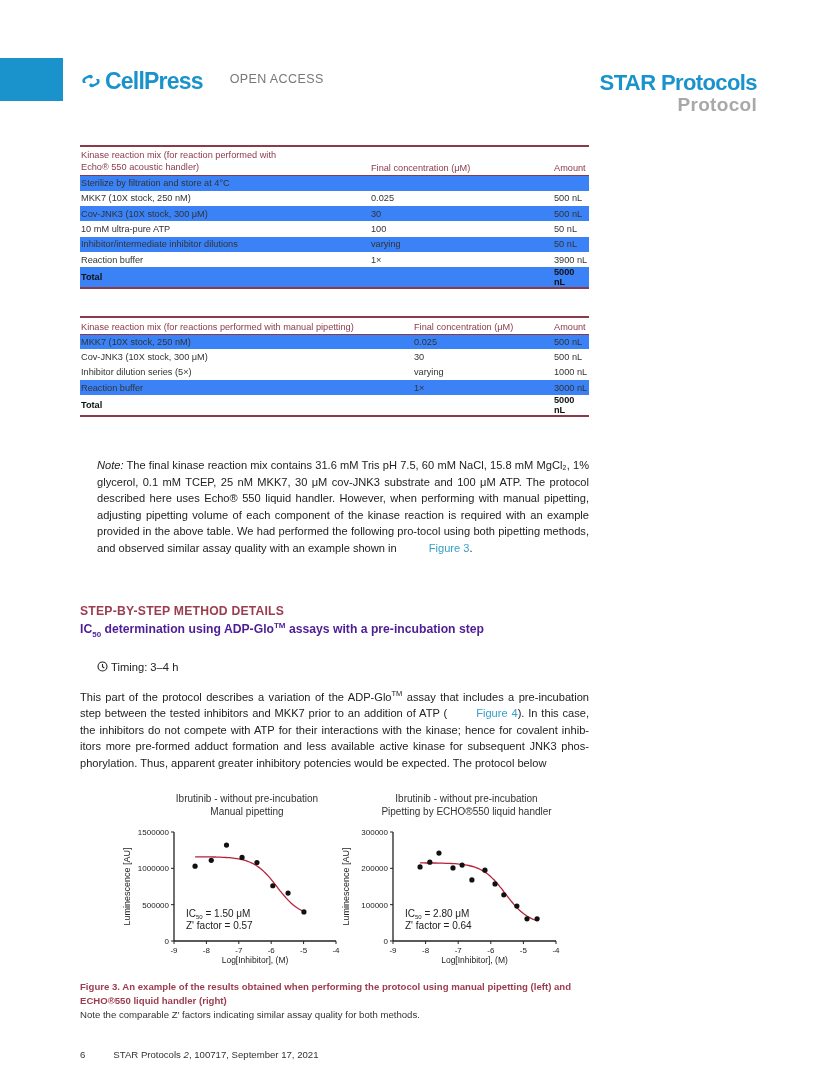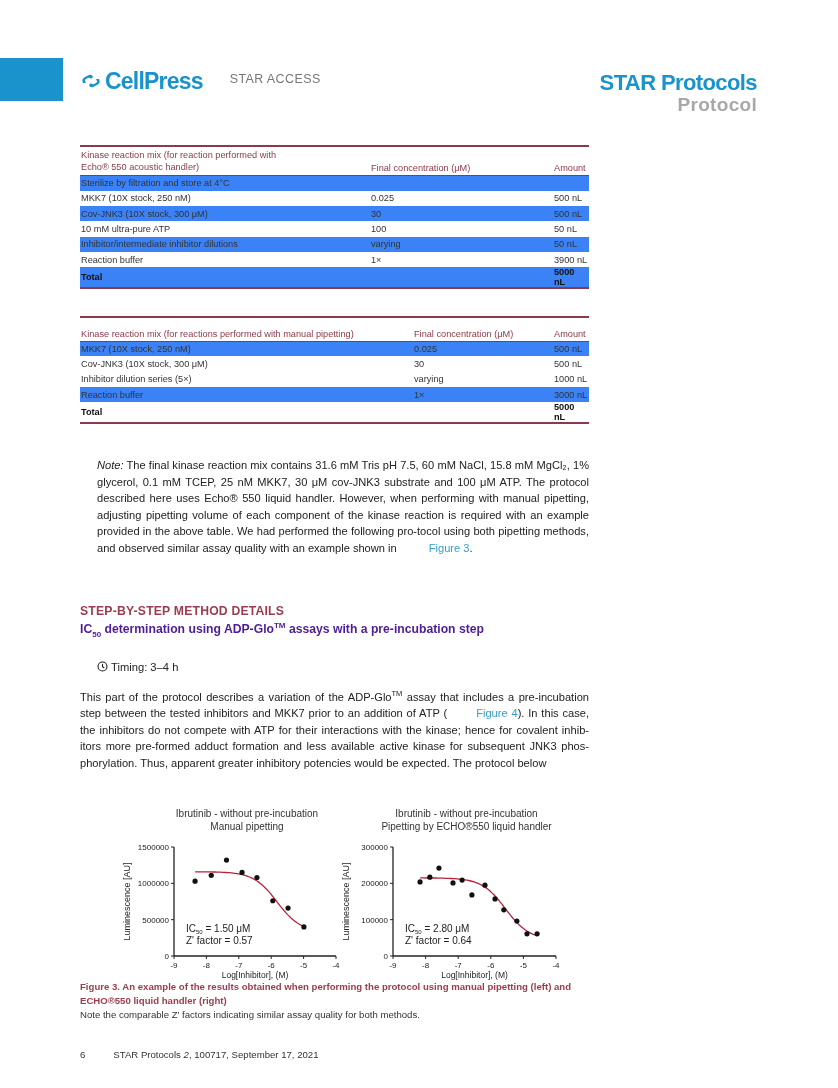--- a/index.html
+++ b/index.html
@@ -26,42 +26,42 @@
   .link { color:#35a0c9;padding-left:29px; }
 
   .sec { position:absolute; left:80px; top:604px; font-size:12.2px; font-weight:bold; color:#9b3d4e; letter-spacing:0.2px; }
   .subsec { position:absolute; left:80px; top:621px; font-size:12.2px; font-weight:bold; color:#4c1d95; }
   .subsec sub { font-size:8px; }
   .subsec sup { font-size:8px; }
   .timing { position:absolute; left:97px; top:661px; font-size:11.2px; color:#222; display:flex; align-items:flex-start; gap:3px; }
   .body { position:absolute; left:80px; top:686px; width:509px; font-size:11.1px; line-height:16.5px; text-align:justify; color:#222; }
   .body sup { font-size:7.5px; }
 
-  .chart { position:absolute;margin-top:15px; }
+  .chart { position:absolute; }
   .chart svg text { font-family:"Liberation Sans", sans-serif; }
 
   .cap { position:absolute; left:80px; top:980px; width:520px; font-size:9.6px; line-height:14px; }
   .cap-title { color:#9b3d4e; font-weight:bold; }
   .cap-text { color:#333; }
   .footer { position:absolute; left:80px; top:1049px; font-size:9.6px; color:#333; display:flex; gap:28px; }
 </style>
 </head>
 <body>
 
 <div class="blue-tab"></div>
 
 <div class="logo">
   <div class="logo-row">
     <svg width="22" height="20" viewBox="0 0 22 20">
       <path d="M3 12 Q1 8 5 6 L9 4 Q12 3 13 6 L11 8 Q10 6 8 7 L6 8 Q4 9 6 12 Z" fill="#1a93cc"></path>
       <path d="M19 8 Q21 12 17 14 L13 16 Q10 17 9 14 L11 12 Q12 14 14 13 L16 12 Q18 11 16 8 Z" fill="#1a93cc"></path>
     </svg>
     <span class="logo-text">CellPress</span>
   </div>
-  <span class="logo-sub">STAR ACCESS</span>
+  <span class="logo-sub">OPEN ACCESS</span>
 </div>
 
 <div class="journal">
   <div class="journal-title">STAR Protocols</div>
   <div class="journal-sub">Protocol</div>
 </div>
 
 <table class="rt toprule botrule" style="top:145px;">
   <colgroup>
       <col style="width:290px">
@@ -115,21 +115,21 @@
   </table>
 
 <table class="rt toprule botrule" style="top:316px;">
   <colgroup>
       <col style="width:333px">
       <col style="width:140px">
       <col style="width:36px">
     </colgroup>
   <tbody>
       <tr class="hdr">
-    <td style="height:24px;">Kinase reaction mix (for reactions performed with manual pipetting)</td>
+    <td style="height:17px;">Kinase reaction mix (for reactions performed with manual pipetting)</td>
     <td>Final concentration (μM)</td>
     <td>Amount</td>
   </tr>
   <tr class="shade">
     <td>MKK7 (10X stock, 250 nM)</td>
     <td>0.025</td>
     <td>500 nL</td>
   </tr>
   <tr>
     <td>Cov-JNK3 (10X stock, 300 μM)</td>

